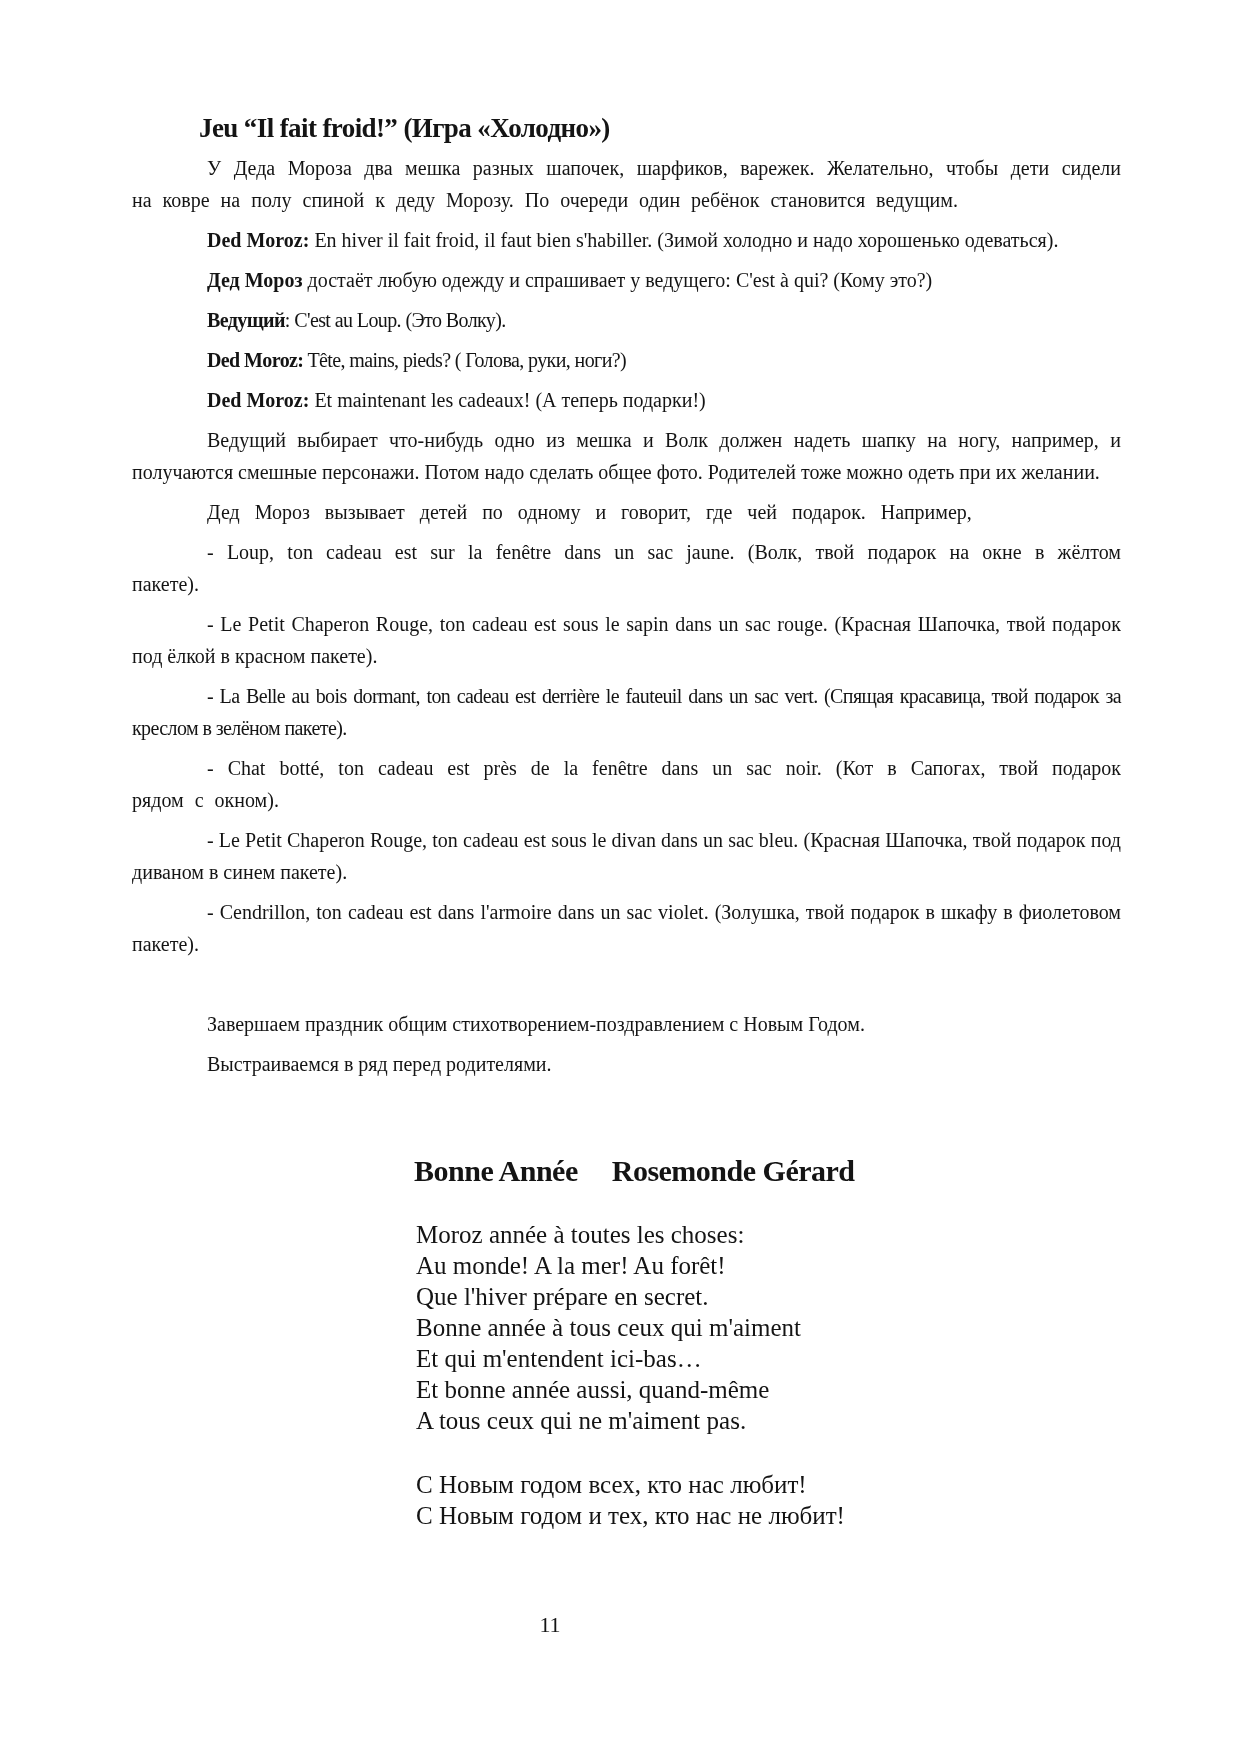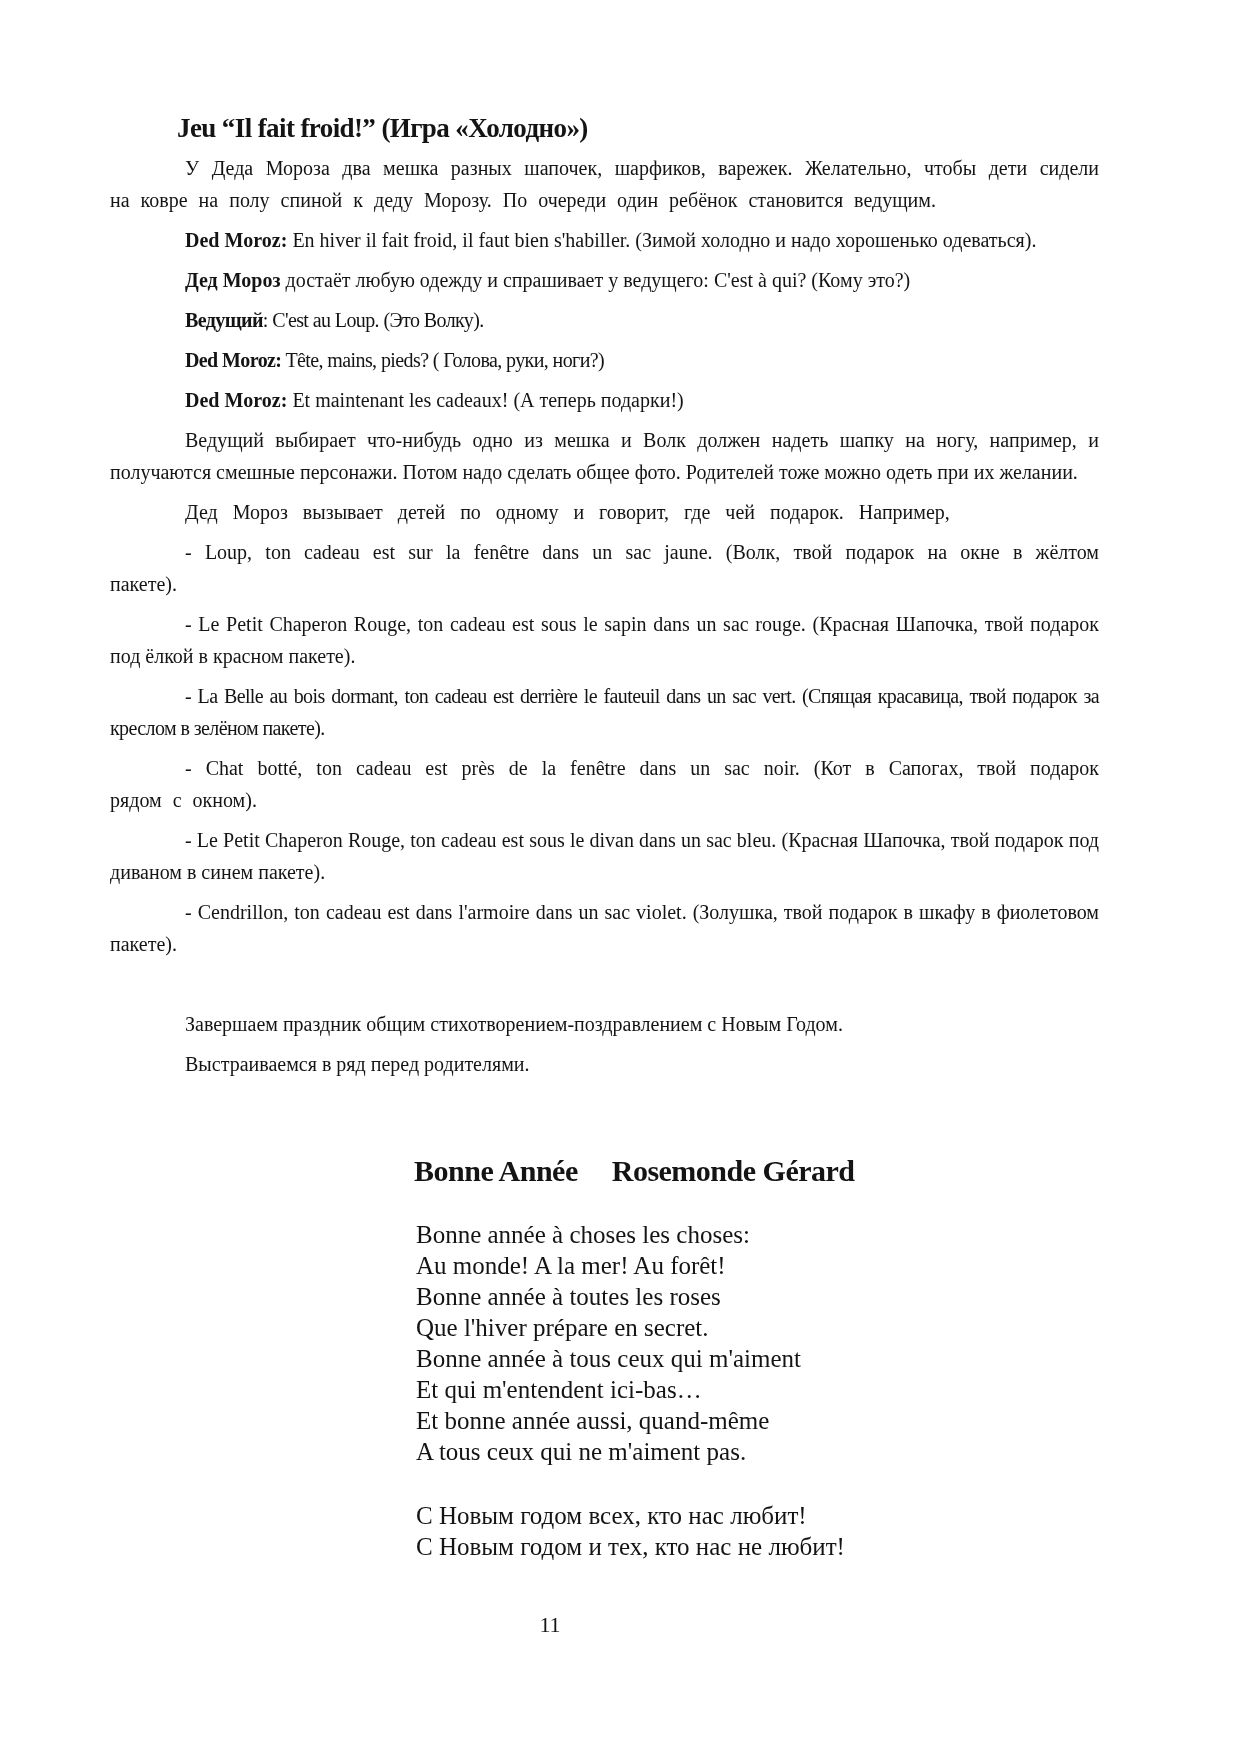--- a/index.html
+++ b/index.html
@@ -1,18 +1,18 @@
 <!DOCTYPE html>
 <html><head>
 <meta charset="utf-8">
 <style>
   html, body { margin: 0; padding: 0; background: #ffffff; }
   body { width: 1240px; height: 1754px; position: relative; overflow: hidden;
          font-family: "Liberation Serif", "DejaVu Serif", serif; color: #141414; }
-  .page { position: absolute; left: 102px; top: 112px; width: 1005px; }
+  .page { position: absolute; left: 124px; top: 112px; width: 1005px; }
   .p { font-size: 20px; line-height: 32px; text-align: justify; margin: 8px; }
   .ind { text-indent: 75px; }
   .wide { word-spacing: 6px; }
   .wider { word-spacing: 10px; }
   .tight { letter-spacing: -0.6px; }
   b { font-weight: bold; }
   .heading { font-size: 27px; line-height: 32px; font-weight: bold; margin: 0; text-indent: 75px; letter-spacing: -0.6px; }
   .gap { height: 32px; }
   .poem { position: absolute; left: 416px; top: 1155px; font-size: 25px; }
   .poem-title { font-weight: bold; font-size: 30px; line-height: 32px; letter-spacing: -0.5px; margin: 0 0 32px -2px; }
@@ -54,23 +54,22 @@
   <div class="gap"></div>
 
   <p class="p ind">Завершаем праздник общим стихотворением-поздравлением с Новым Годом.</p>
   <p class="p ind">Выстраиваемся в ряд перед родителями.</p>
 </div>
 
 <div class="poem">
   <p class="poem-title">
     <span>Bonne Année</span><span class="sep"></span><span>Rosemonde Gérard</span>
   </p>
-  <p class="verse">Bonne année à choses les choses:</p>
+  <p class="verse">Moroz année à toutes les choses:</p>
   <p class="verse">Au monde! A la mer! Au forêt!</p>
-  <p class="verse">Bonne année à toutes les roses</p>
   <p class="verse">Que l'hiver prépare en secret.</p>
   <p class="verse">Bonne année à tous ceux qui m'aiment</p>
   <p class="verse">Et qui m'entendent ici-bas…</p>
   <p class="verse">Et bonne année aussi, quand-même</p>
   <p class="verse">A tous ceux qui ne m'aiment pas.</p>
   <div class="stanza-gap"></div>
   <p class="verse">С Новым годом всех, кто нас любит!</p>
   <p class="verse">С Новым годом и тех, кто нас не любит!</p>
 </div>
 

